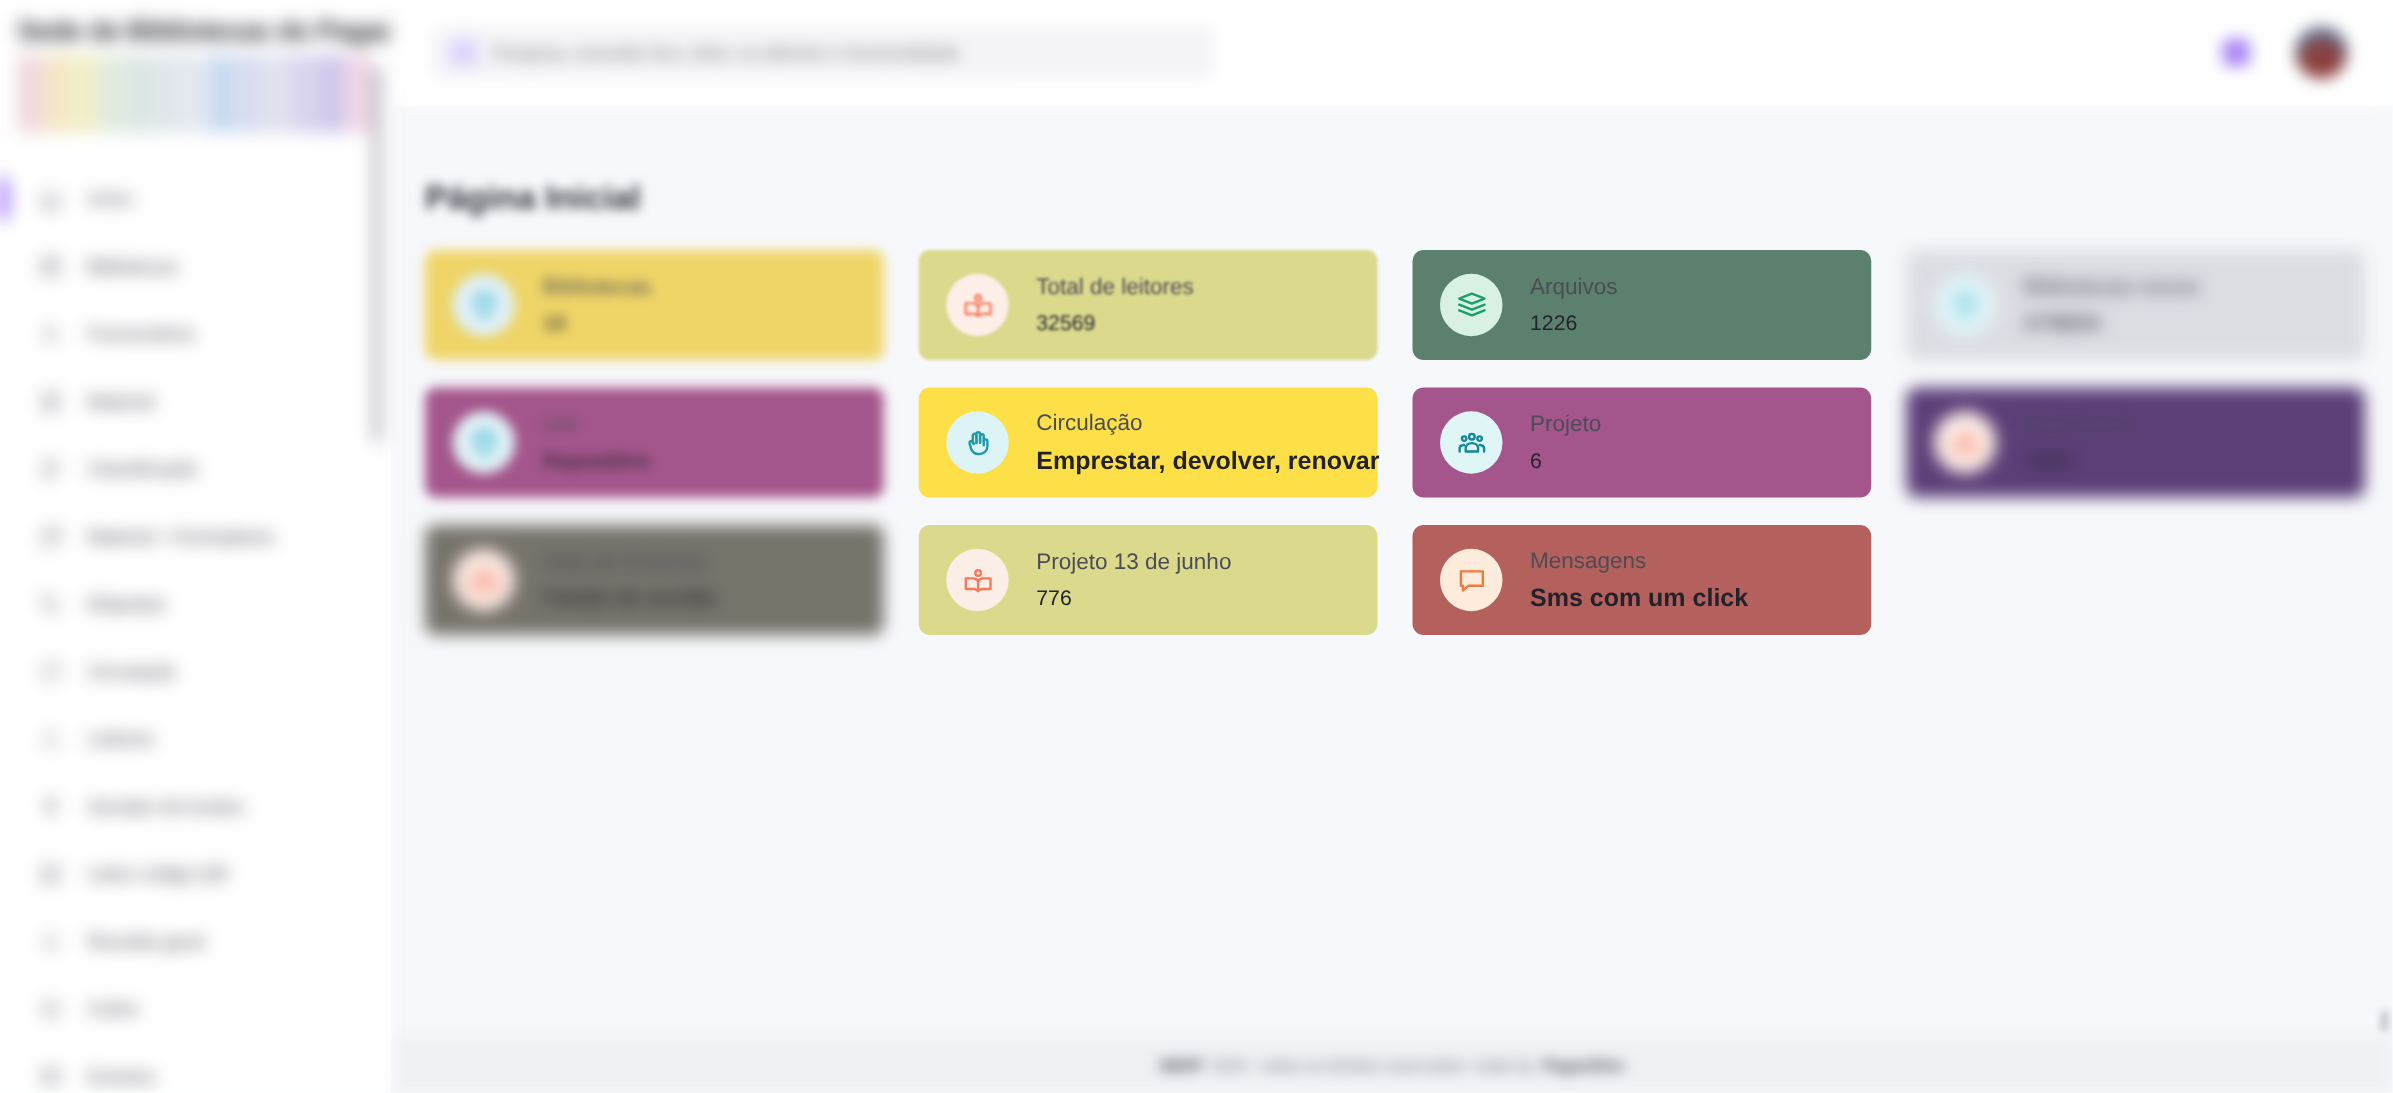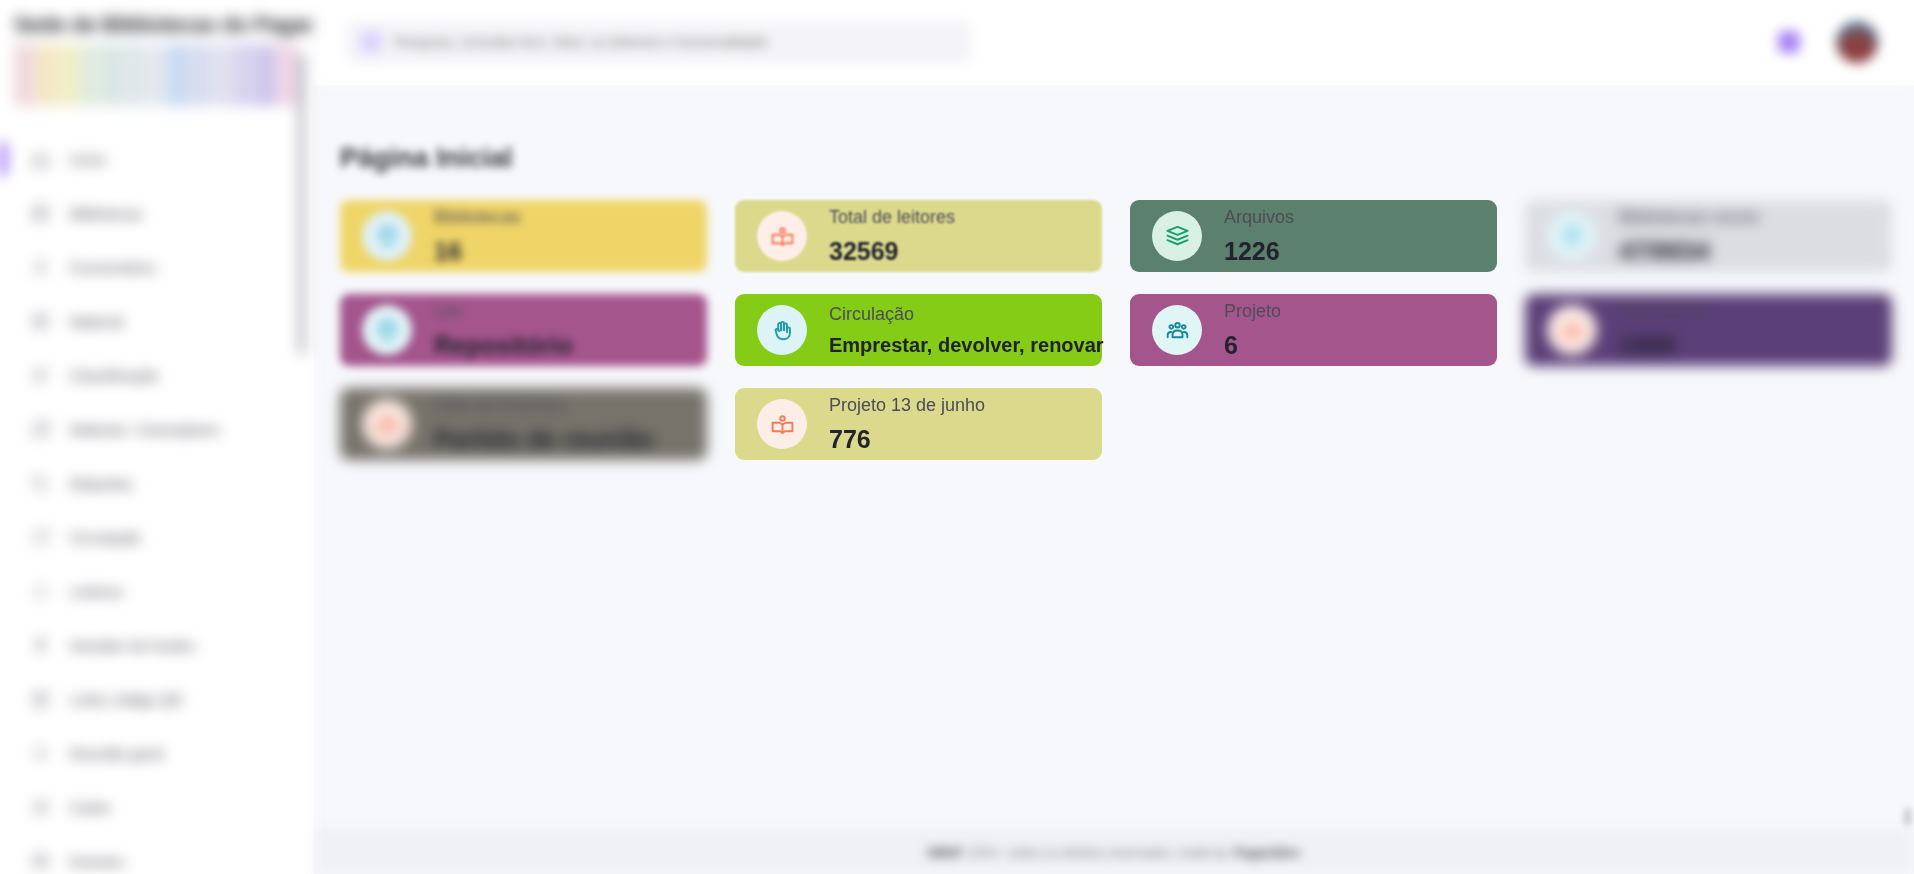--- a/index.html
+++ b/index.html
@@ -175,21 +175,21 @@
   #card-grid {
     margin: 26px 0 0 27px;
     width: 1518px;
     display: grid;
     grid-template-columns: repeat(4, 367px);
     column-gap: 28px;
     row-gap: 22px;
   }
 
   .card {
-    height: 72px;
+    height: 88px;
     border-radius: 9px;
     display: flex;
     align-items: center;
     padding-left: 22px;
     gap: 22px;
   }
   .card-badge {
     width: 50px; height: 50px;
     border-radius: 50%;
     flex: none;
@@ -198,22 +198,22 @@
     justify-content: center;
   }
   .card-badge svg { width: 27px; height: 27px; display: block; }
   .card-text { display: flex; flex-direction: column; gap: 9px; min-width: 0; }
   .card-title {
     font-size: 18px;
     color: #4c4c57;
     white-space: nowrap;
   }
   .card-value {
-    font-size: 25px;
-    font-weight: bold;
+    font-size: 17px;
+    font-weight: normal;
     color: #23232e;
     white-space: nowrap;
   }
   .card-sub {
     font-size: 20px;
     font-weight: bold;
     color: #22222c;
     white-space: nowrap;
   }
 
@@ -463,21 +463,21 @@
             <svg viewBox="0 0 24 24" fill="none" stroke="#2fb6cf" stroke-width="1.7" stroke-linecap="round" stroke-linejoin="round">
               <path d="M12 21s7-6.2 7-11a7 7 0 1 0-14 0c0 4.8 7 11 7 11z"></path>
               <path d="M12 10.2m-2.3 0a2.3 2.3 0 1 0 4.6 0a2.3 2.3 0 1 0-4.6 0"></path>
             </svg>
           </div>
           <div class="card-text">
             <div class="card-title">Livr</div>
             <div class="card-value">Repositório</div>
           </div>
         </div>
-        <div class="card b0" style="background: #84cc16;">
+        <div class="card b0" style="background: #fde047;">
           <div class="card-badge" style="background: rgb(221, 244, 246);">
             <svg viewBox="0 0 24 24" fill="none" stroke="#1f9aa8" stroke-width="1.7" stroke-linecap="round" stroke-linejoin="round">
               <path d="M8.2 12V6.6a1.3 1.3 0 1 1 2.6 0V12"></path>
               <path d="M10.8 11.6V5.6a1.3 1.3 0 1 1 2.6 0v6"></path>
               <path d="M13.4 11.8V7a1.3 1.3 0 1 1 2.6 0v6.5"></path>
               <path d="M16 10.6a1.3 1.3 0 1 1 2.6 0v3.6c0 3.4-2.6 5.6-5.8 5.6-3.2 0-5.3-1.8-6-4.4l-.9-3.3a1.3 1.3 0 0 1 2.3-1.1l.8 1.6"></path>
             </svg>
           </div>
           <div class="card-text">
             <div class="card-title">Circulação</div>
@@ -532,20 +532,31 @@
               <path d="M12 8.6a2 2 0 1 0 0-4 2 2 0 0 0 0 4z"></path>
               <path d="M3.2 10.4h6.1L12 12l2.7-1.6h6.1v7.6h-6.6L12 19.4l-2.2-1.4H3.2z"></path>
               <path d="M12 12v7.4"></path>
             </svg>
           </div>
           <div class="card-text">
             <div class="card-title">Projeto 13 de junho</div>
             <div class="card-value">776</div>
           </div>
         </div>
+        <div class="card b0" style="background: rgb(180, 96, 92);">
+          <div class="card-badge" style="background: rgb(253, 236, 220);">
+            <svg viewBox="0 0 24 24" fill="none" stroke="#f4783c" stroke-width="1.7" stroke-linecap="round" stroke-linejoin="round">
+              <path d="M4.2 5.4h15.6v10.2H9.6L5.6 19v-3.4H4.2z"></path>
+            </svg>
+          </div>
+          <div class="card-text">
+            <div class="card-title">Mensagens</div>
+            <div class="card-sub">Sms com um click</div>
+          </div>
+        </div>
       </section>
     <div id="main-scroll-nub"></div>
   </main>
 
   <footer id="footer">
     <b>SBDP</b>
     <span>2024 - todos os direitos reservados</span>
     <span>made by</span>
     <b>PaganiDev</b>
   </footer>

